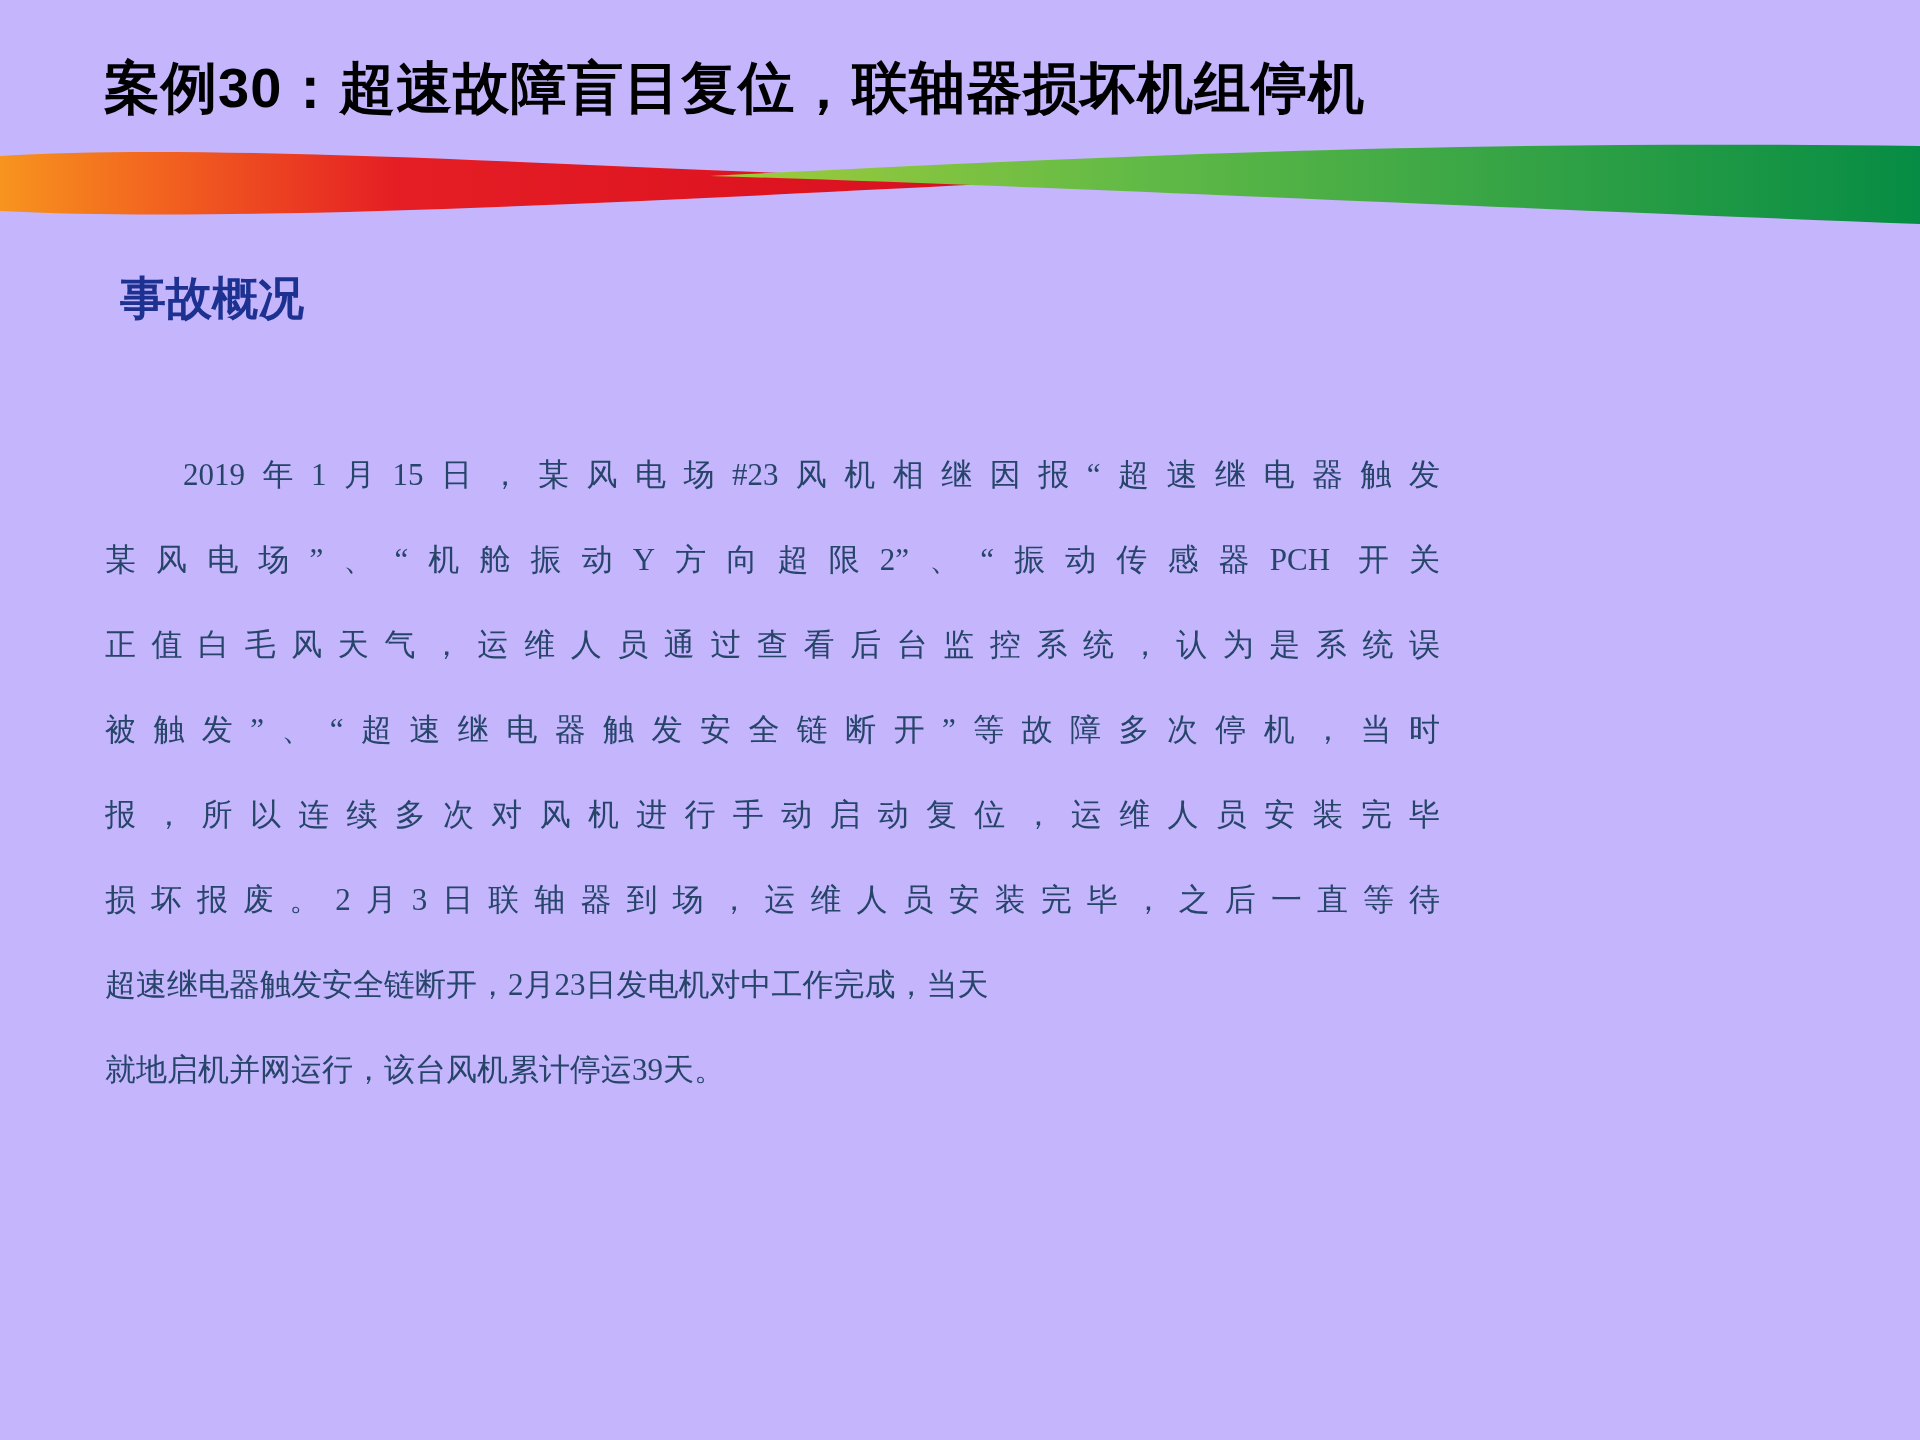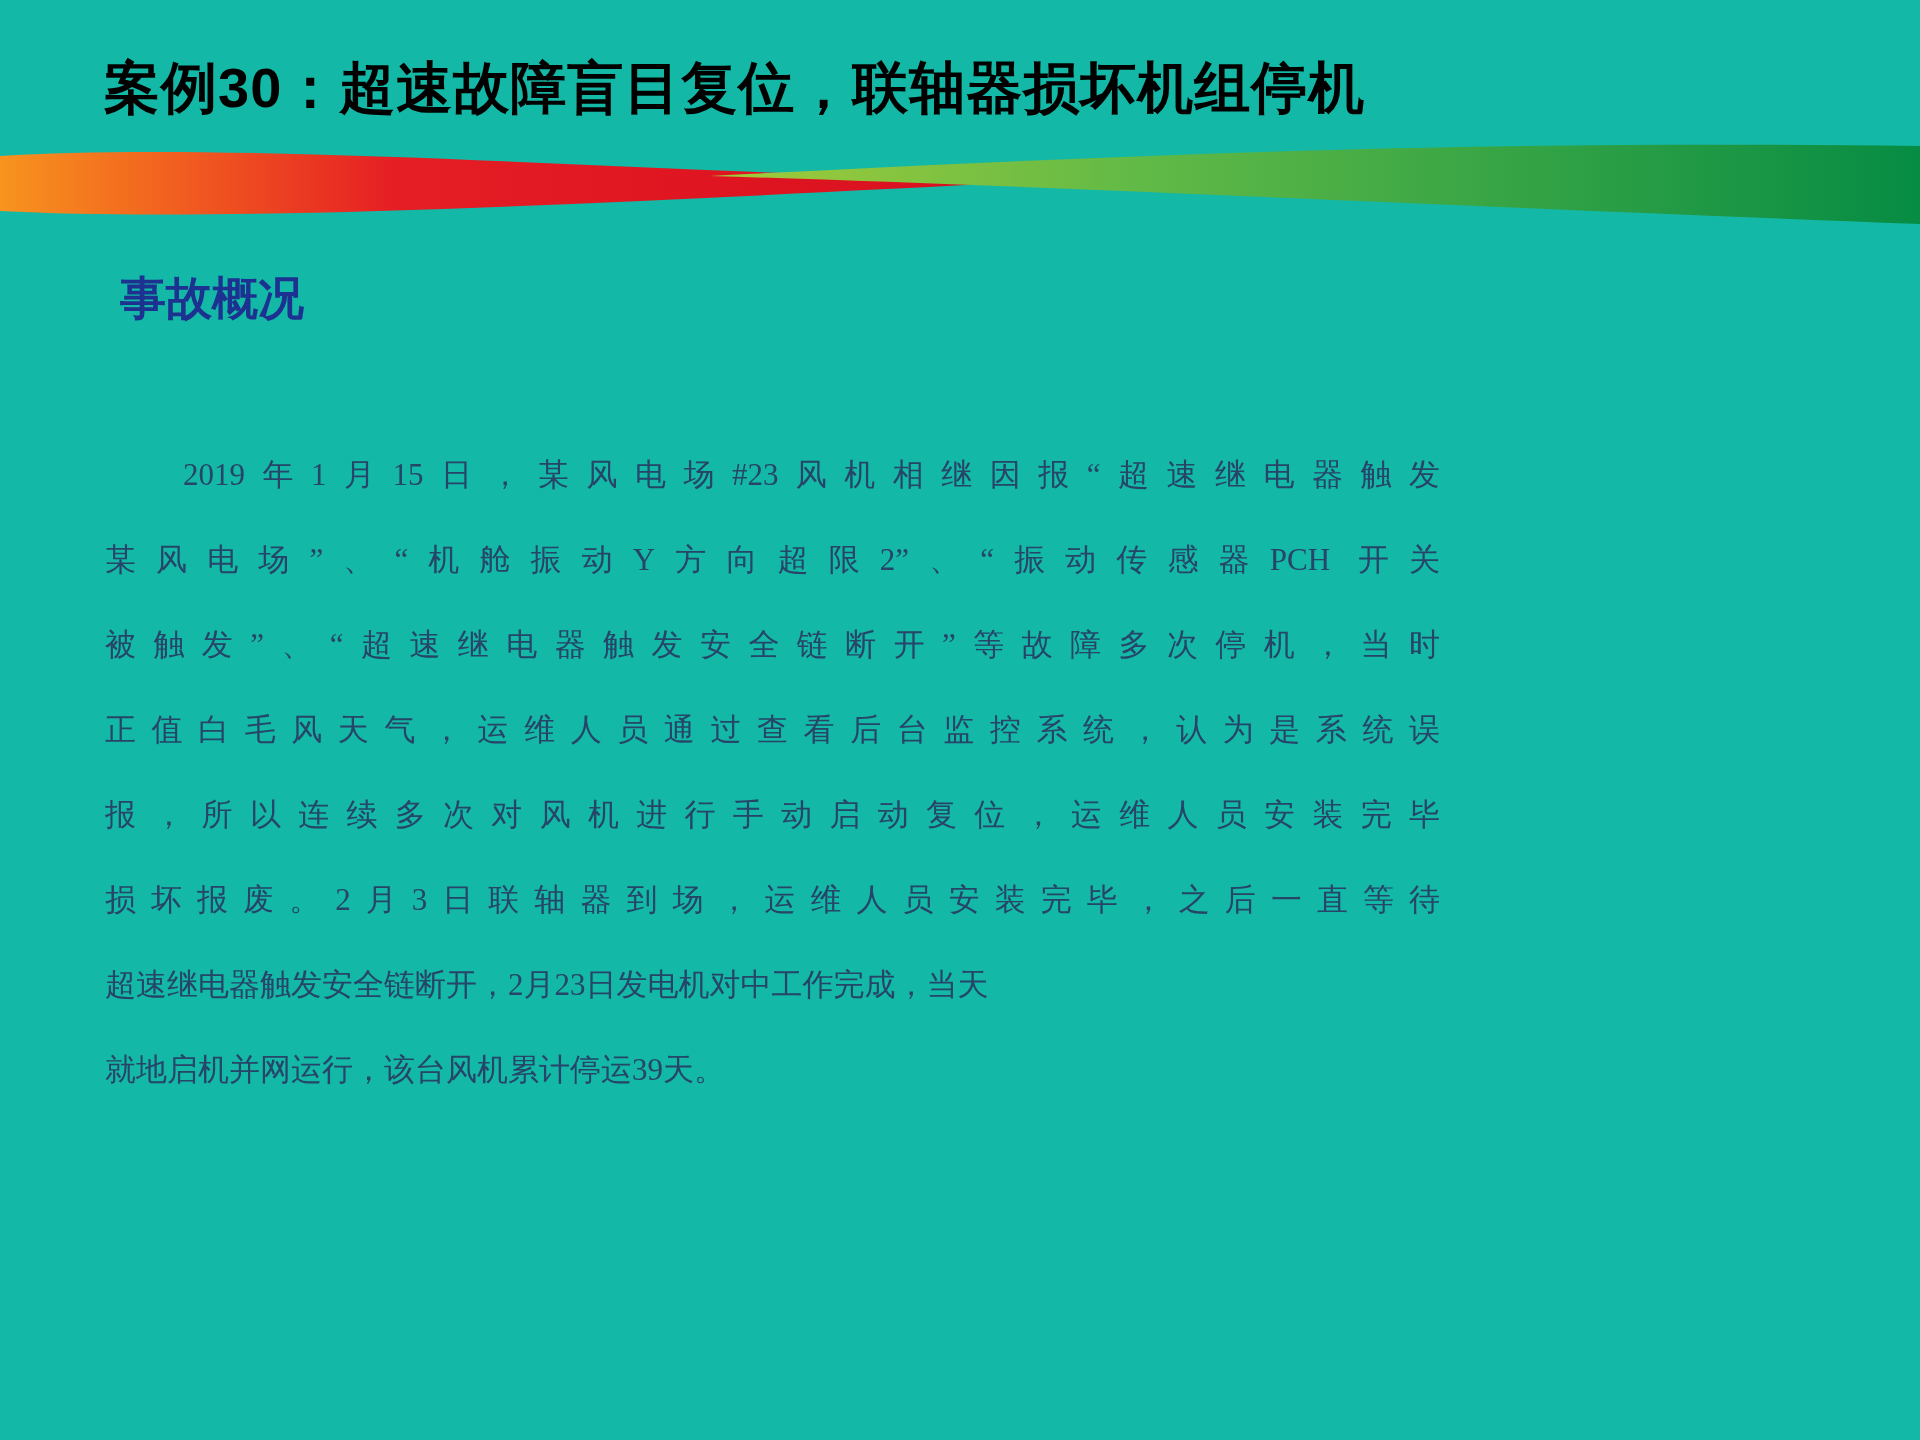--- a/index.html
+++ b/index.html
@@ -1,21 +1,21 @@
 <!DOCTYPE html>
 <html><head>
 <meta charset="utf-8">
 <style>
   * { margin: 0; padding: 0; box-sizing: border-box; }
   html, body { background: #ffffff; }
   .slide {
     position: relative;
     width: 1920px;
     height: 1440px;
-    background: #14b8a6;
+    background: #c4b5fd;
     overflow: hidden;
     font-family: "Liberation Sans", "DejaVu Sans", sans-serif;
   }
   .slide-title {
     position: absolute;
     left: 104px;
     top: 52px;
     width: 1760px;
     font-family: "Liberation Sans", "DejaVu Sans", sans-serif;
     font-weight: 700;
@@ -90,21 +90,21 @@
     </defs>
     <path d="M0,30 C250,14 700,50 1050,55 C700,72 250,98 0,85 Z" fill="url(#gradRed)"></path>
     <path d="M710,50 C1100,30 1450,14 1920,20 L1920,98 C1450,80 1050,60 710,50 Z" fill="url(#gradGreen)"></path>
   </svg>
 
   <div class="section-heading">事故概况</div>
 
   <div class="body-paragraph">
     <div class="pline just indent">2019年1月15日，某风电场#23风机相继因报“超速继电器触发</div>
     <div class="pline just">某风电场”、“机舱振动Y方向超限2”、“振动传感器PCH 开关</div>
+    <div class="pline just">正值白毛风天气，运维人员通过查看后台监控系统，认为是系统误</div>
     <div class="pline just">被触发”、“超速继电器触发安全链断开”等故障多次停机，当时</div>
-    <div class="pline just">正值白毛风天气，运维人员通过查看后台监控系统，认为是系统误</div>
     <div class="pline just">报，所以连续多次对风机进行手动启动复位，运维人员安装完毕</div>
     <div class="pline just">损坏报废。2月3日联轴器到场，运维人员安装完毕，之后一直等待</div>
     <div class="pline">超速继电器触发安全链断开，2月23日发电机对中工作完成，当天</div>
     <div class="pline">就地启机并网运行，该台风机累计停运39天。</div>
   </div>
 
 </div>
 
 </body></html>

